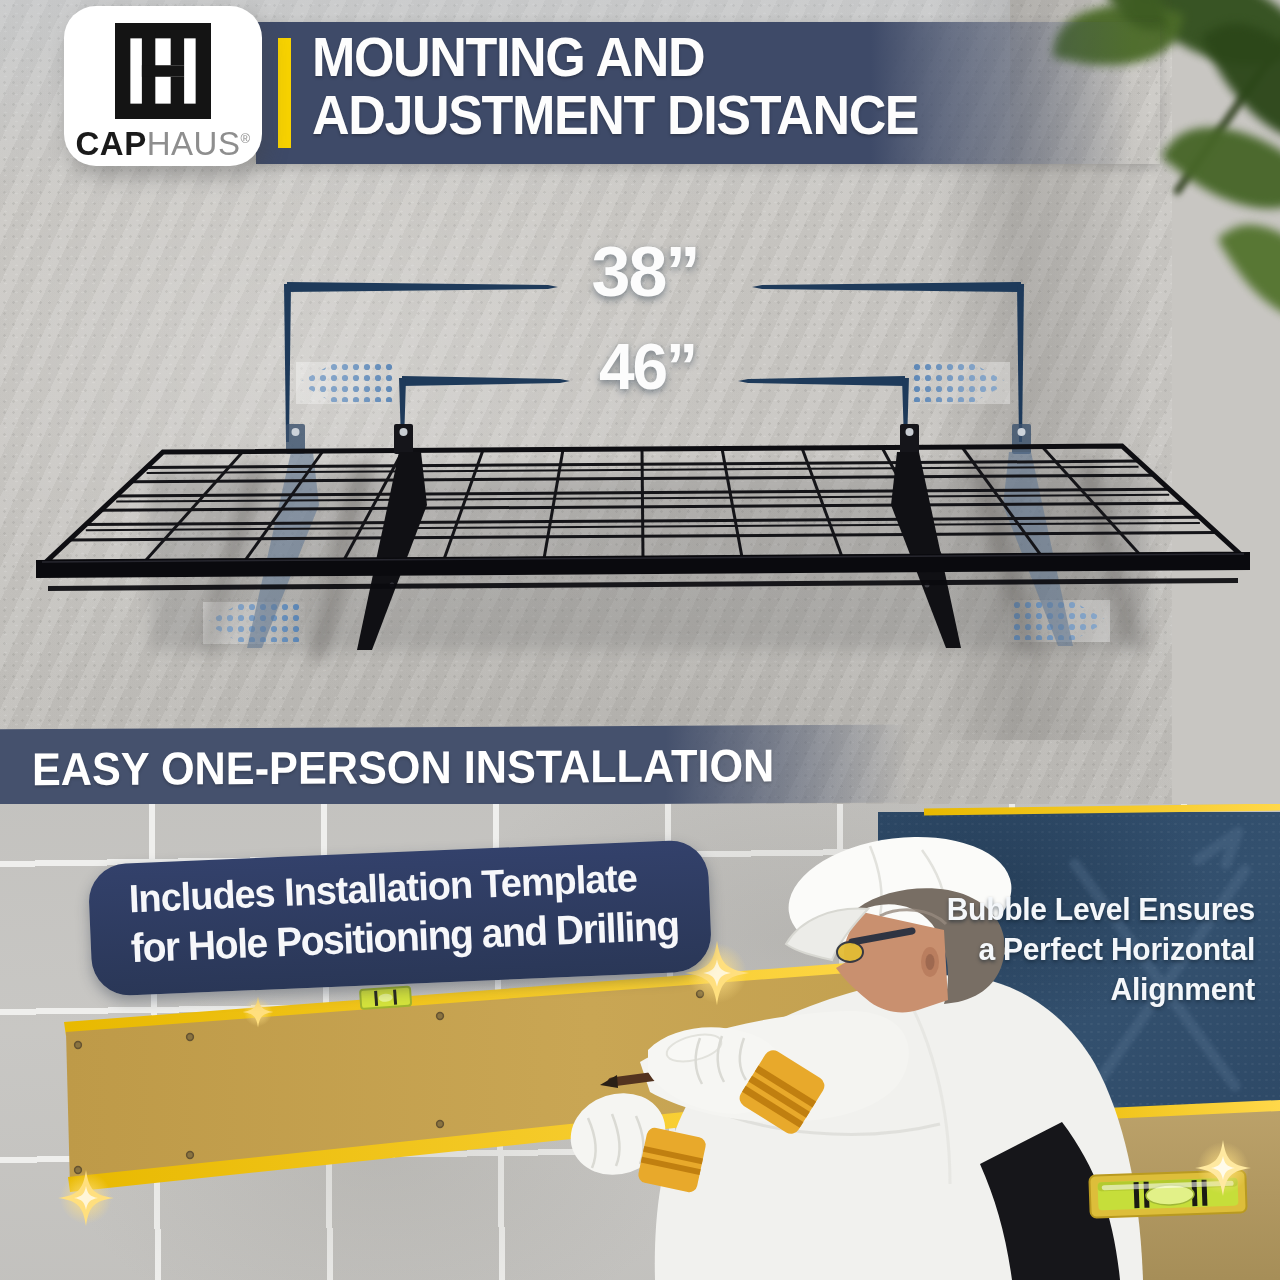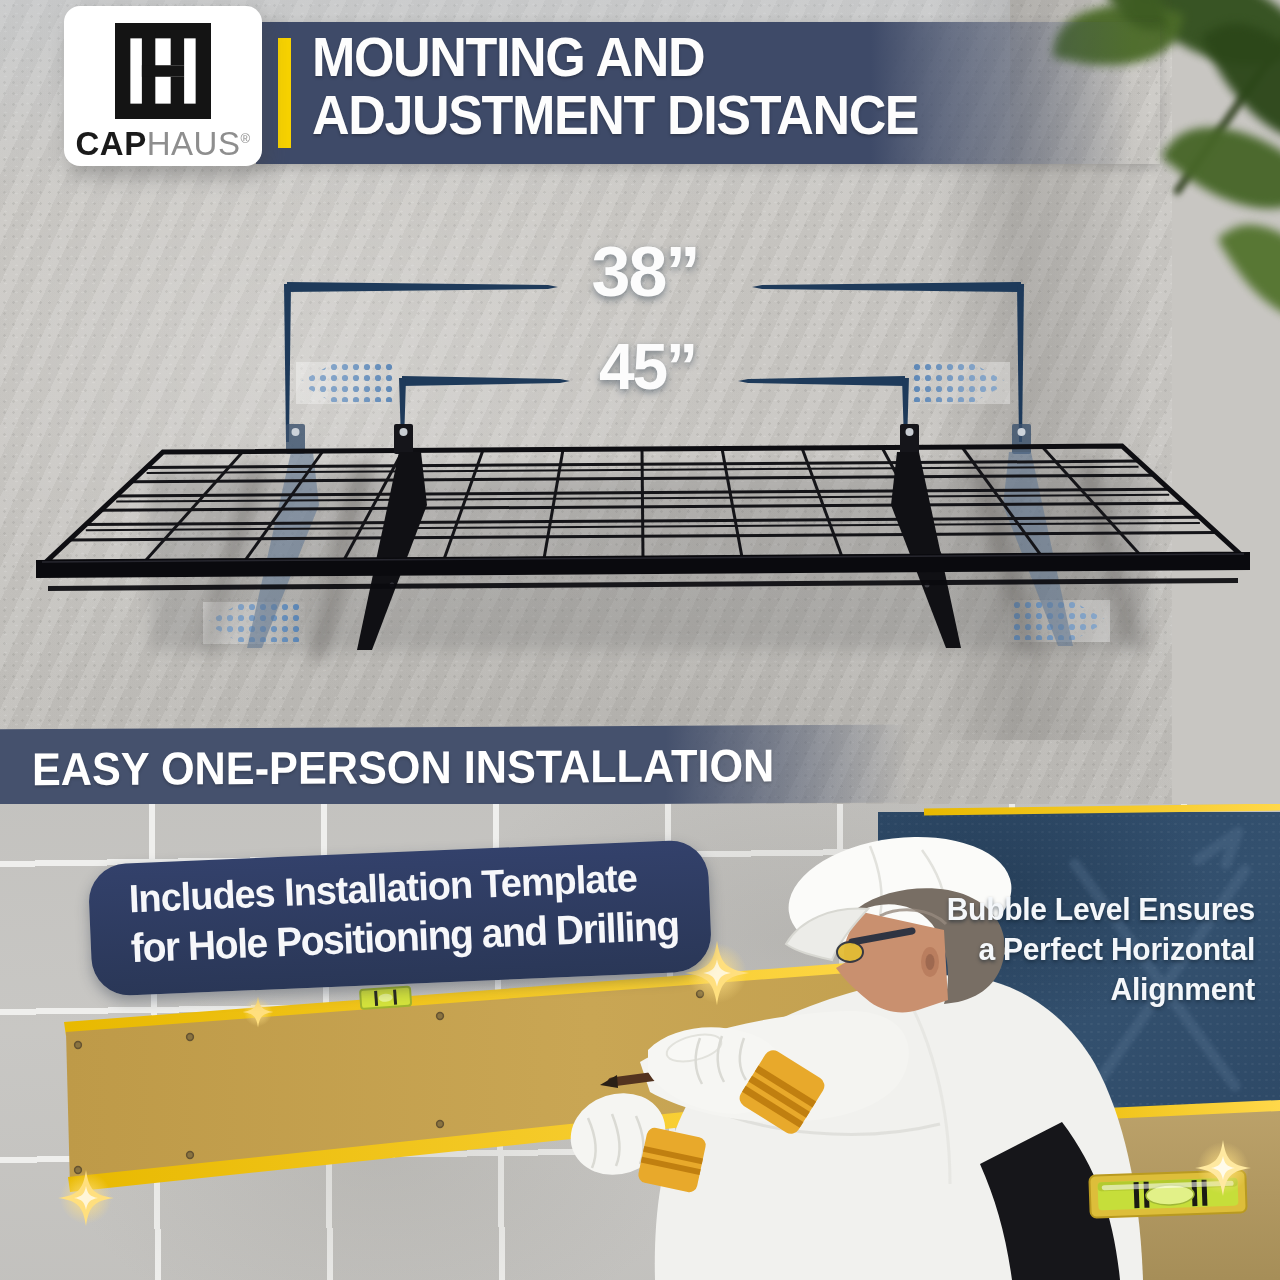--- a/index.html
+++ b/index.html
@@ -22,21 +22,21 @@
   .shade-topleft{position:absolute;left:0;top:0;width:1010px;height:210px;
     background:linear-gradient(180deg,rgba(196,204,216,.30),rgba(196,204,216,0));}
 
   
   .plant{position:absolute;left:1020px;top:-12px;width:260px;height:380px;}
   .leaf{position:absolute;filter:blur(5px);border-radius:80% 5% 80% 5%;opacity:.96;}
   .branch{position:absolute;filter:blur(3px);border-radius:4px;}
 
   
   .logo-card{position:absolute;left:64px;top:6px;width:198px;height:160px;background:#fff;
-    border-radius:16px;box-shadow:6px 10px 20px rgba(70,70,70,.35);text-align:center;}
+    border-radius:32px;box-shadow:6px 10px 20px rgba(70,70,70,.35);text-align:center;}
   .logo-mark{margin-top:17px;}
   .logo-caption{font-size:33px;letter-spacing:.5px;margin-top:2px;}
   .cap-bold{font-weight:bold;color:#1A1A1A;}
   .haus-light{font-weight:normal;color:#8E8E8E;}
   .reg{font-size:13px;color:#8E8E8E;vertical-align:super;}
 
   
   .title-banner{position:absolute;left:256px;top:22px;width:904px;height:142px;
     background:linear-gradient(90deg,#3E4A68 0%,#3E4A68 68%,rgba(62,74,104,0) 97%);
     box-shadow:0 4px 10px rgba(60,60,60,.25);}
@@ -263,21 +263,21 @@
       </g>
 
       <g>
         <polygon points="36,560 1250,552 1250,570 36,578" fill="#0A0A0E"></polygon>
         <line x1="42" y1="562" x2="1244" y2="554" stroke="#3A3A44" stroke-width="1.5" opacity=".6"></line>
         <polygon points="48,586 1238,578 1238,583 48,591" fill="#0A0A0E" opacity=".92"></polygon>
       </g>
     </svg>
 
     <div class="dim-label dim-38">38”</div>
-    <div class="dim-label dim-26">45”</div>
+    <div class="dim-label dim-26">46”</div>
   </div>
 
   <div class="easy-band">
     <div class="easy-text">EASY ONE-PERSON INSTALLATION</div>
   </div>
 
   <div class="photo">
     <div class="tile-wall"></div>
     <div class="navy-wall"></div>
     <div class="yellow-topline"></div>

